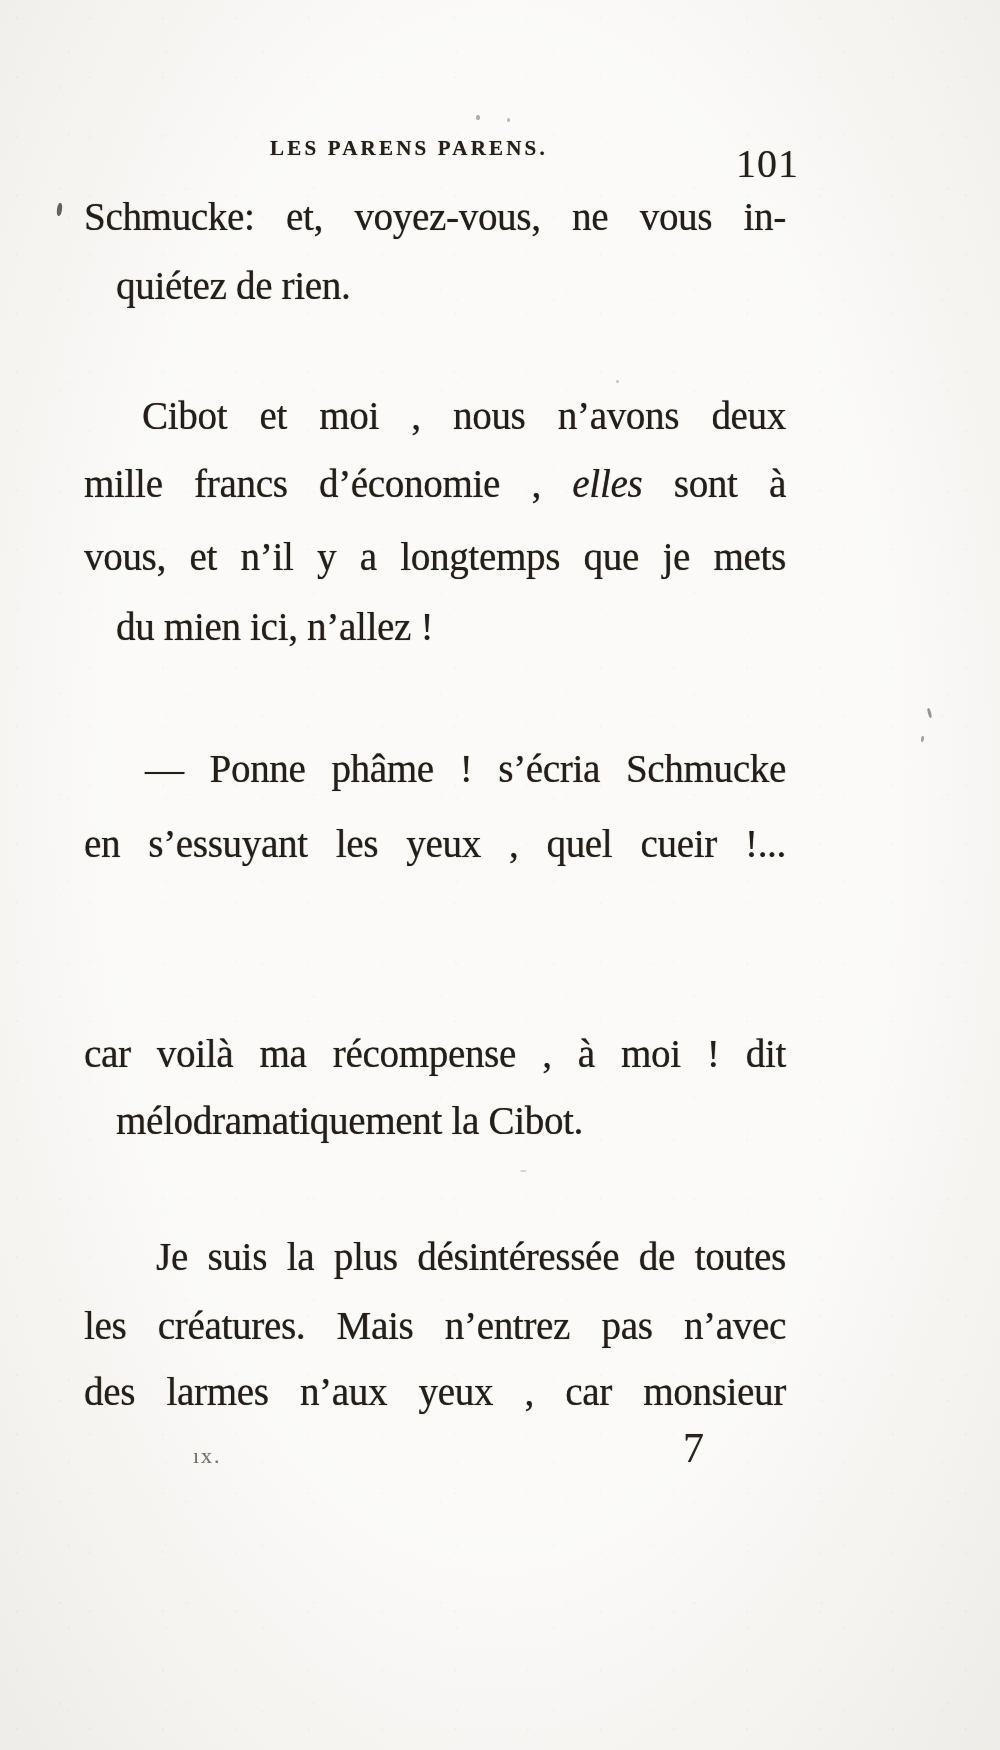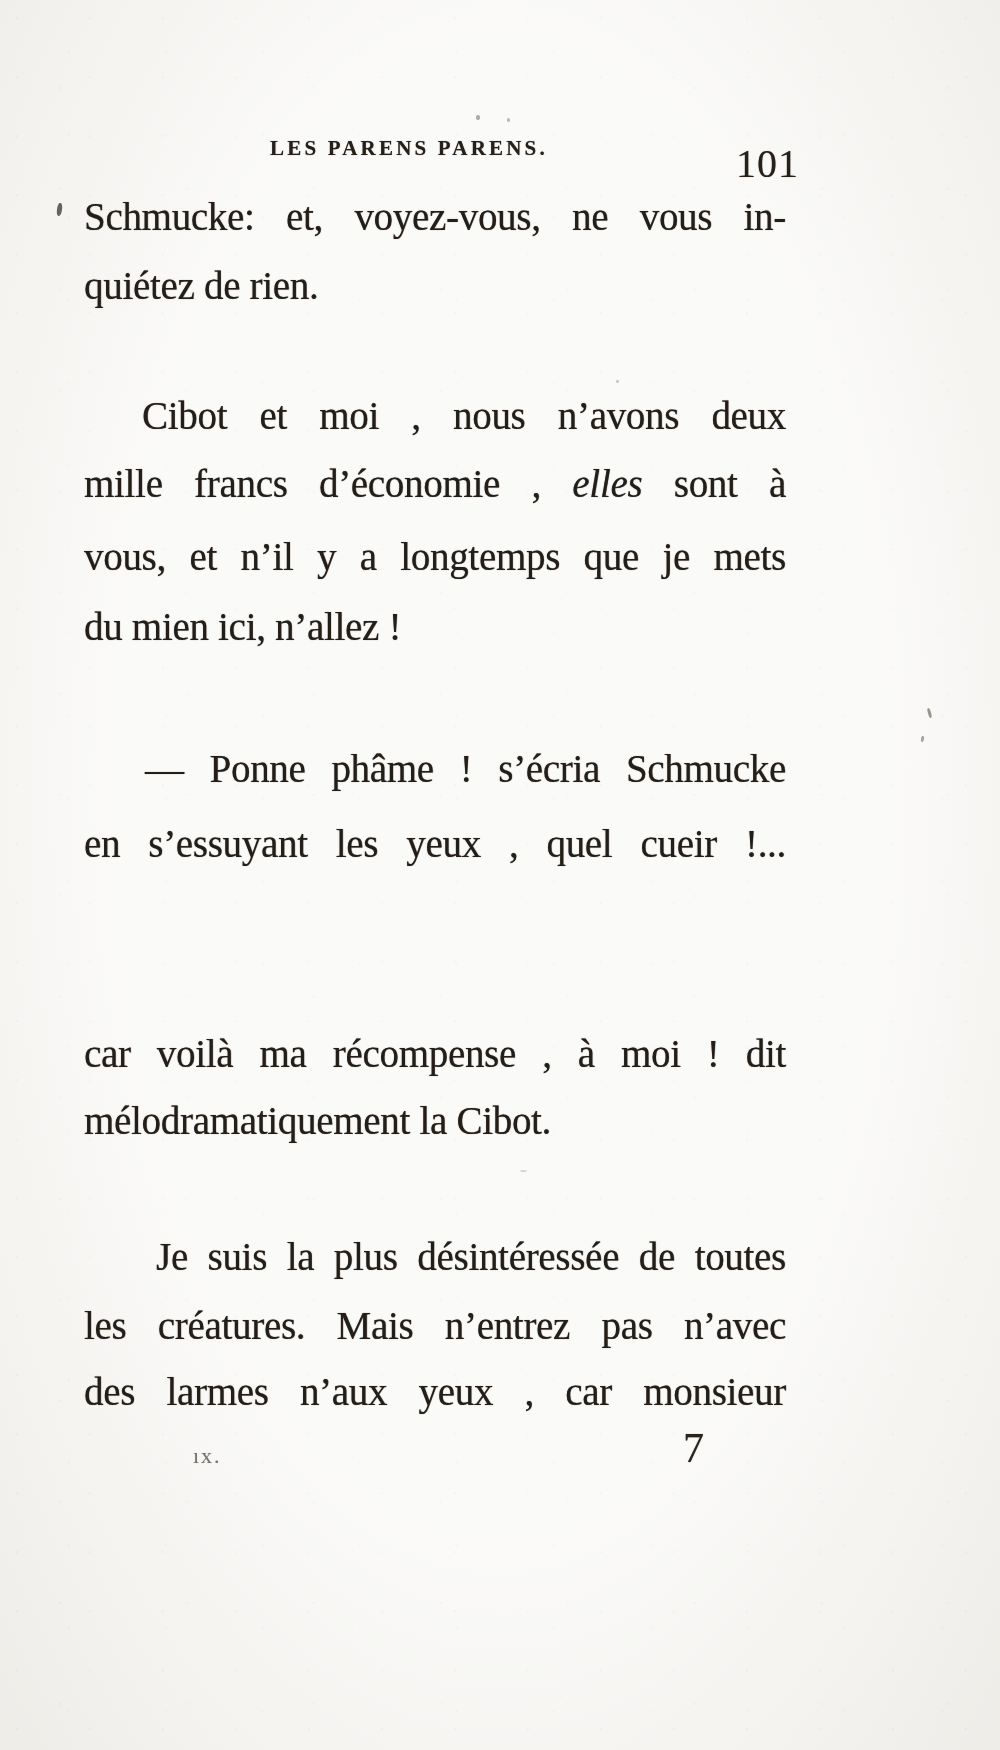--- a/index.html
+++ b/index.html
@@ -49,21 +49,21 @@
     position: absolute;
     left: 84px;
     width: 702px;
     font-size: 39px;
     line-height: 50px;
     letter-spacing: -0.3px;
     color: #241e18;
     text-shadow: 0 0 1px rgba(36,30,24,0.55), 0.4px 0.4px 0 rgba(36,30,24,0.3);
   }
   .j { text-align: justify; text-align-last: justify; }
-  .l { text-align: left; }
+  .l { text-align: left; margin-left: 32px; }
   .ind-58 { text-indent: 58px; }
   .ind-61 { text-indent: 61px; }
   .ind-68 { text-indent: 68px; }
   .ind-72 { text-indent: 72px; }
   .em { font-style: italic; }
   
   .signature-mark {
     position: absolute;
     left: 193px;
     top: 1443px;

